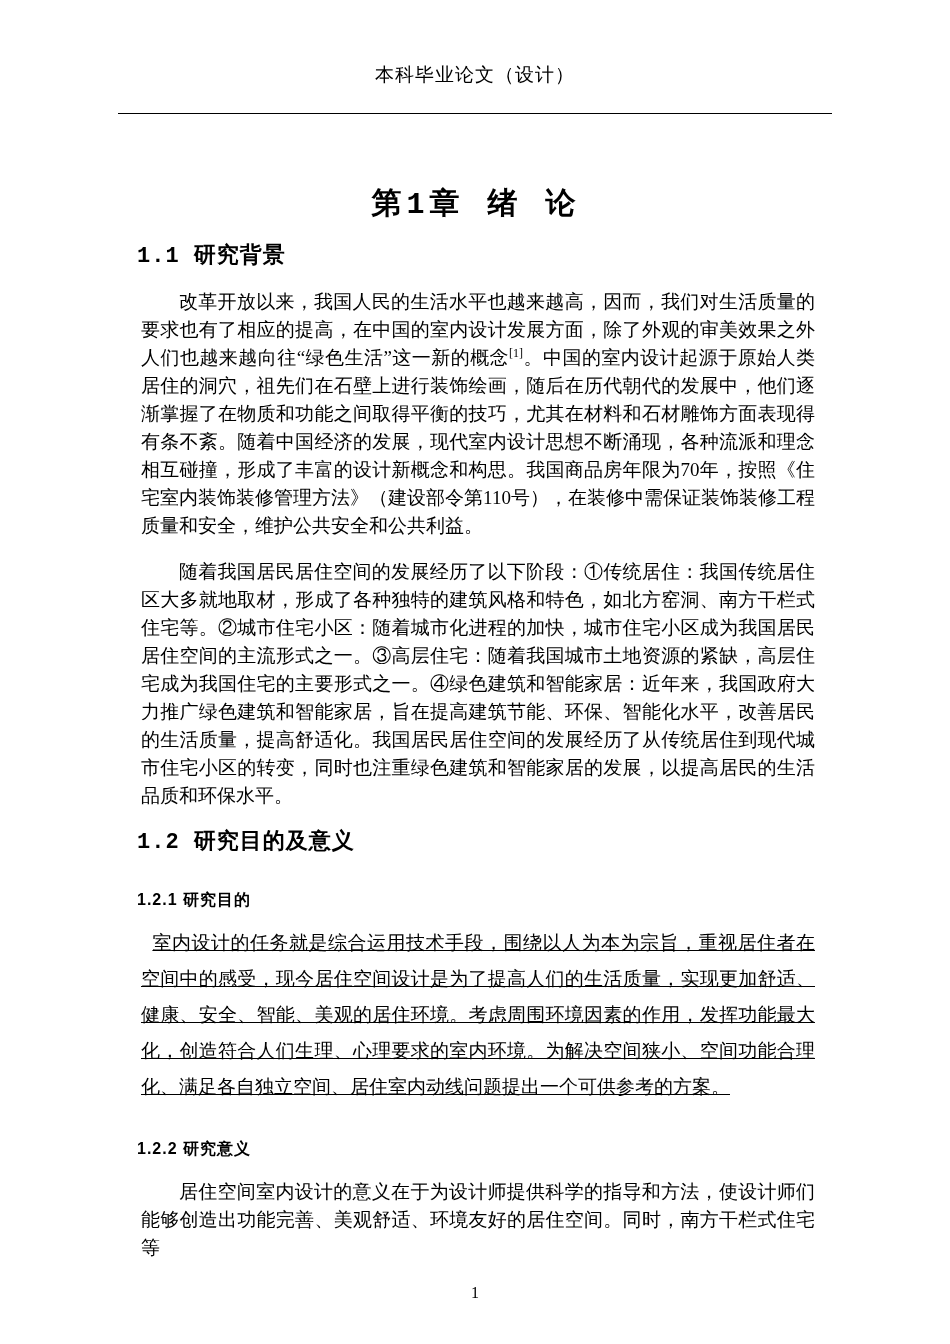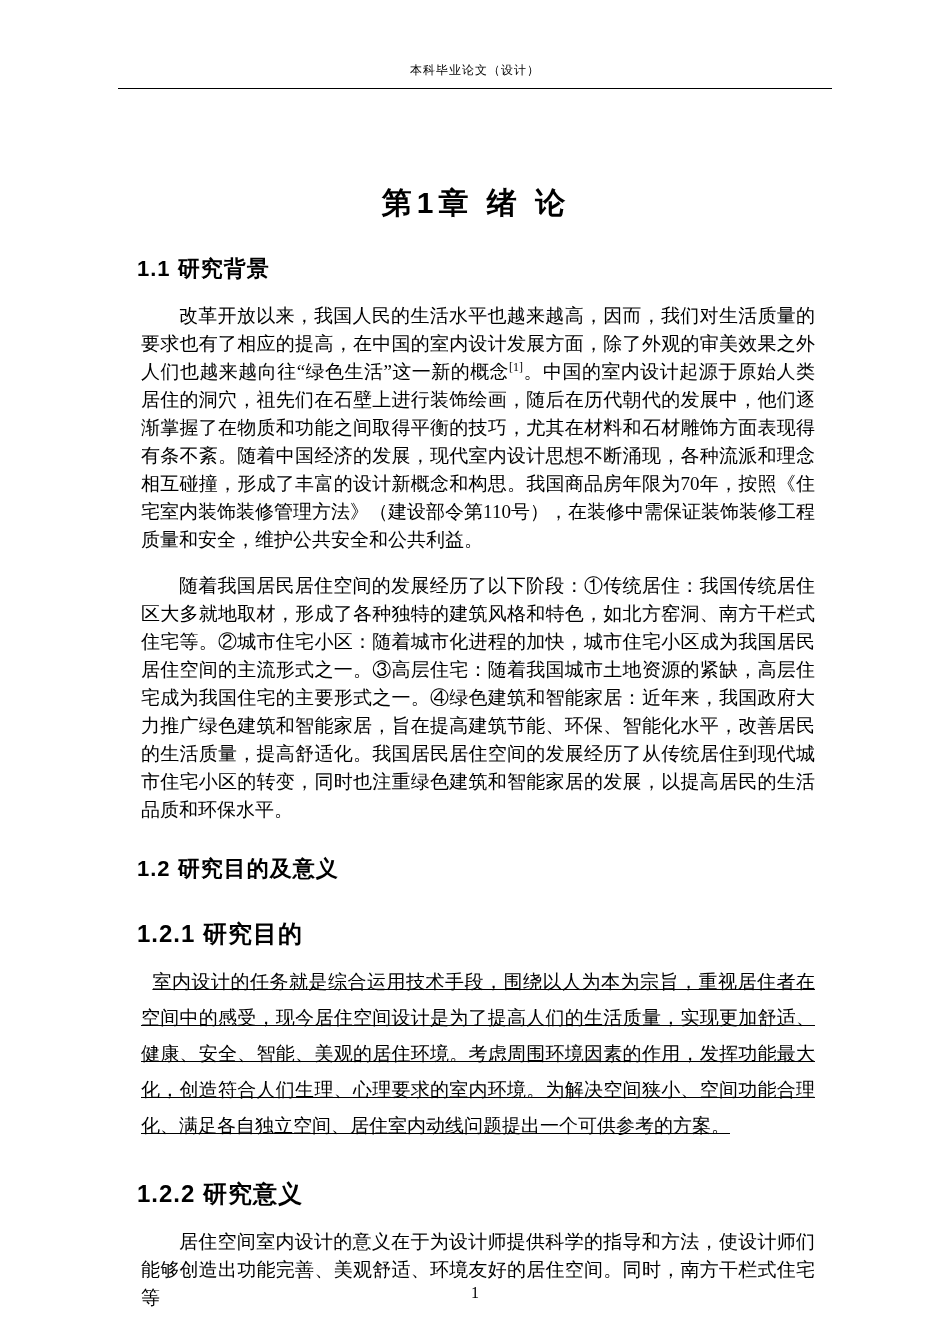--- a/index.html
+++ b/index.html
@@ -17,50 +17,50 @@
     font-family: "Liberation Serif", "DejaVu Serif", serif;
     overflow: hidden;
     box-sizing: border-box;
   }
   .page-header {
     position: absolute;
     top: 62px;
     left: 118px;
     right: 118px;
     text-align: center;
-    font-size: 12px;
+    font-size: 19px;
     letter-spacing: 1px;
-    padding-bottom: 9px;
+    padding-bottom: 25px;
     border-bottom: 1.5px solid #000000;
   }
   .content {
     position: absolute;
     top: 91px;
     left: 137px;
     right: 135px;
   }
   .chapter-title {
     margin: 92px 0 0 0;
     text-align: center;
-    font-family: Liberation Sans, sans-serif;
+    font-family: Liberation Mono, monospace;
     font-size: 30px;
     font-weight: bold;
     letter-spacing: 5px;
   }
   h2.section-heading {
-    margin: 30px 0 0 0;
-    font-family: Liberation Sans, sans-serif;
+    margin: 16px 0 0 0;
+    font-family: Liberation Mono, monospace;
     font-size: 22px;
     font-weight: bold;
     letter-spacing: 1px;
   }
   h3.subsection-heading {
     margin: 34px 0 0 0;
     font-family: "Liberation Sans", "DejaVu Sans", sans-serif;
-    font-size: 24px;
+    font-size: 16px;
     font-weight: bold;
     letter-spacing: 1px;
   }
   p.body-para {
     margin: 18px 0 0 4px;
     font-size: 19px;
     line-height: 28px;
     text-align: justify;
   }
   p.body-para.indent {

